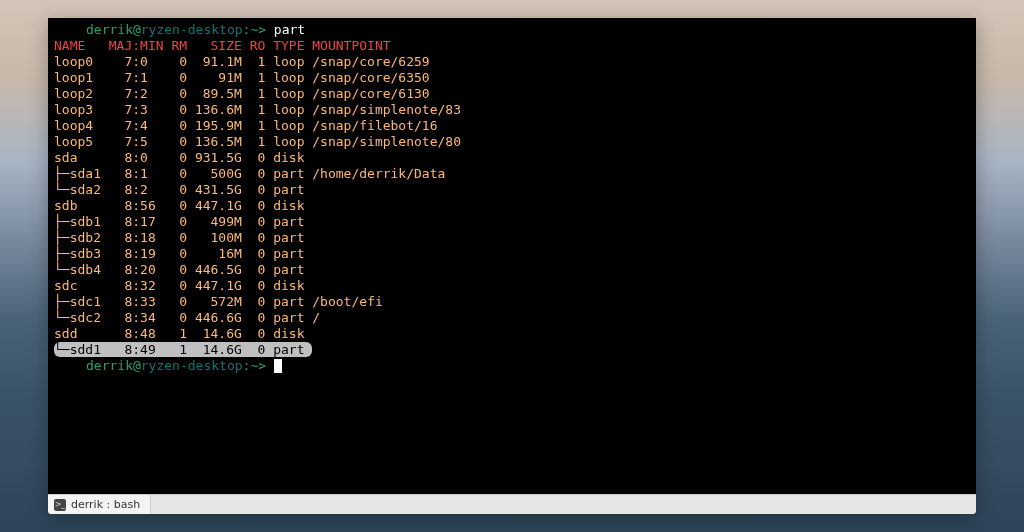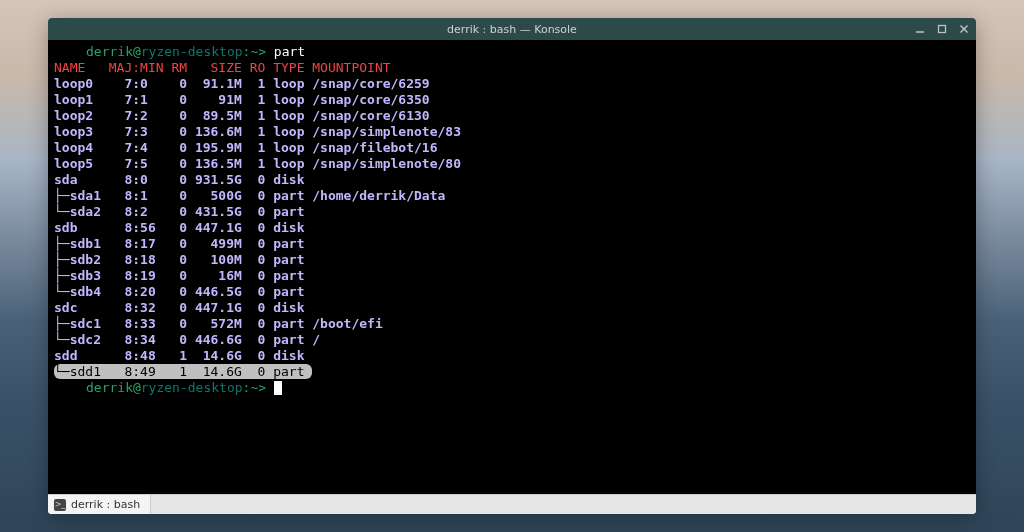--- a/index.html
+++ b/index.html
@@ -80,21 +80,21 @@
       overflow: hidden;
       white-space: pre;
     }
     .prompt-user { color: #26a269; margin-left: 32px; }
     .prompt-at { color: #26a269; }
     .prompt-host { color: #0f766e; }
     .prompt-path { color: #26a269; }
     .prompt-sep { color: #26a269; }
     .cmd { color: #fff; }
     .hdr { color: #ef4444; }
-    .row { color: #c4b5fd; font-weight: bold; }
+    .row { color: #fdba74; }
     .highlighted {
       background: #c0c0c0;
       color: #000;
       display: inline;
       border-radius: 6px;
     }
     .cursor {
       display: inline-block;
       width: 8px;
       height: 14px;
@@ -131,41 +131,20 @@
       justify-content: center;
       color: #ccc;
       font-size: 8px;
     }
   </style>
 </head>
 <body>
 
 <div class="outer-frame">
 
-  <div class="titlebar">
-    <span class="title-text">derrik : bash — Konsole</span>
-    <div class="window-controls">
-      <span class="win-btn">
-        <svg width="10" height="10" viewBox="0 0 10 10">
-            <line x1="1" y1="8" x2="9" y2="8" stroke="#c0c0c0" stroke-width="1.5"></line>
-          </svg>
-      </span>
-      <span class="win-btn">
-        <svg width="10" height="10" viewBox="0 0 10 10">
-            <rect x="1.5" y="1.5" width="7" height="7" fill="none" stroke="#c0c0c0" stroke-width="1.3"></rect>
-          </svg>
-      </span>
-      <span class="win-btn">
-        <svg width="10" height="10" viewBox="0 0 10 10">
-            <line x1="1.5" y1="1.5" x2="8.5" y2="8.5" stroke="#c0c0c0" stroke-width="1.5"></line>
-            <line x1="8.5" y1="1.5" x2="1.5" y2="8.5" stroke="#c0c0c0" stroke-width="1.5"></line>
-          </svg>
-      </span>
-    </div>
-  </div>
 
 
   <div class="terminal-area"><span class="prompt-user">derrik</span><span class="prompt-at">@</span><span class="prompt-host">ryzen-desktop</span><span class="prompt-sep">:</span><span class="prompt-path">~</span><span class="prompt-sep">&gt; </span><span class="cmd">part</span>
 <span class="hdr">NAME   MAJ:MIN RM   SIZE RO TYPE MOUNTPOINT</span>
 <span class="row">loop0    7:0    0  91.1M  1 loop /snap/core/6259</span>
 <span class="row">loop1    7:1    0    91M  1 loop /snap/core/6350</span>
 <span class="row">loop2    7:2    0  89.5M  1 loop /snap/core/6130</span>
 <span class="row">loop3    7:3    0 136.6M  1 loop /snap/simplenote/83</span>
 <span class="row">loop4    7:4    0 195.9M  1 loop /snap/filebot/16</span>
 <span class="row">loop5    7:5    0 136.5M  1 loop /snap/simplenote/80</span>

